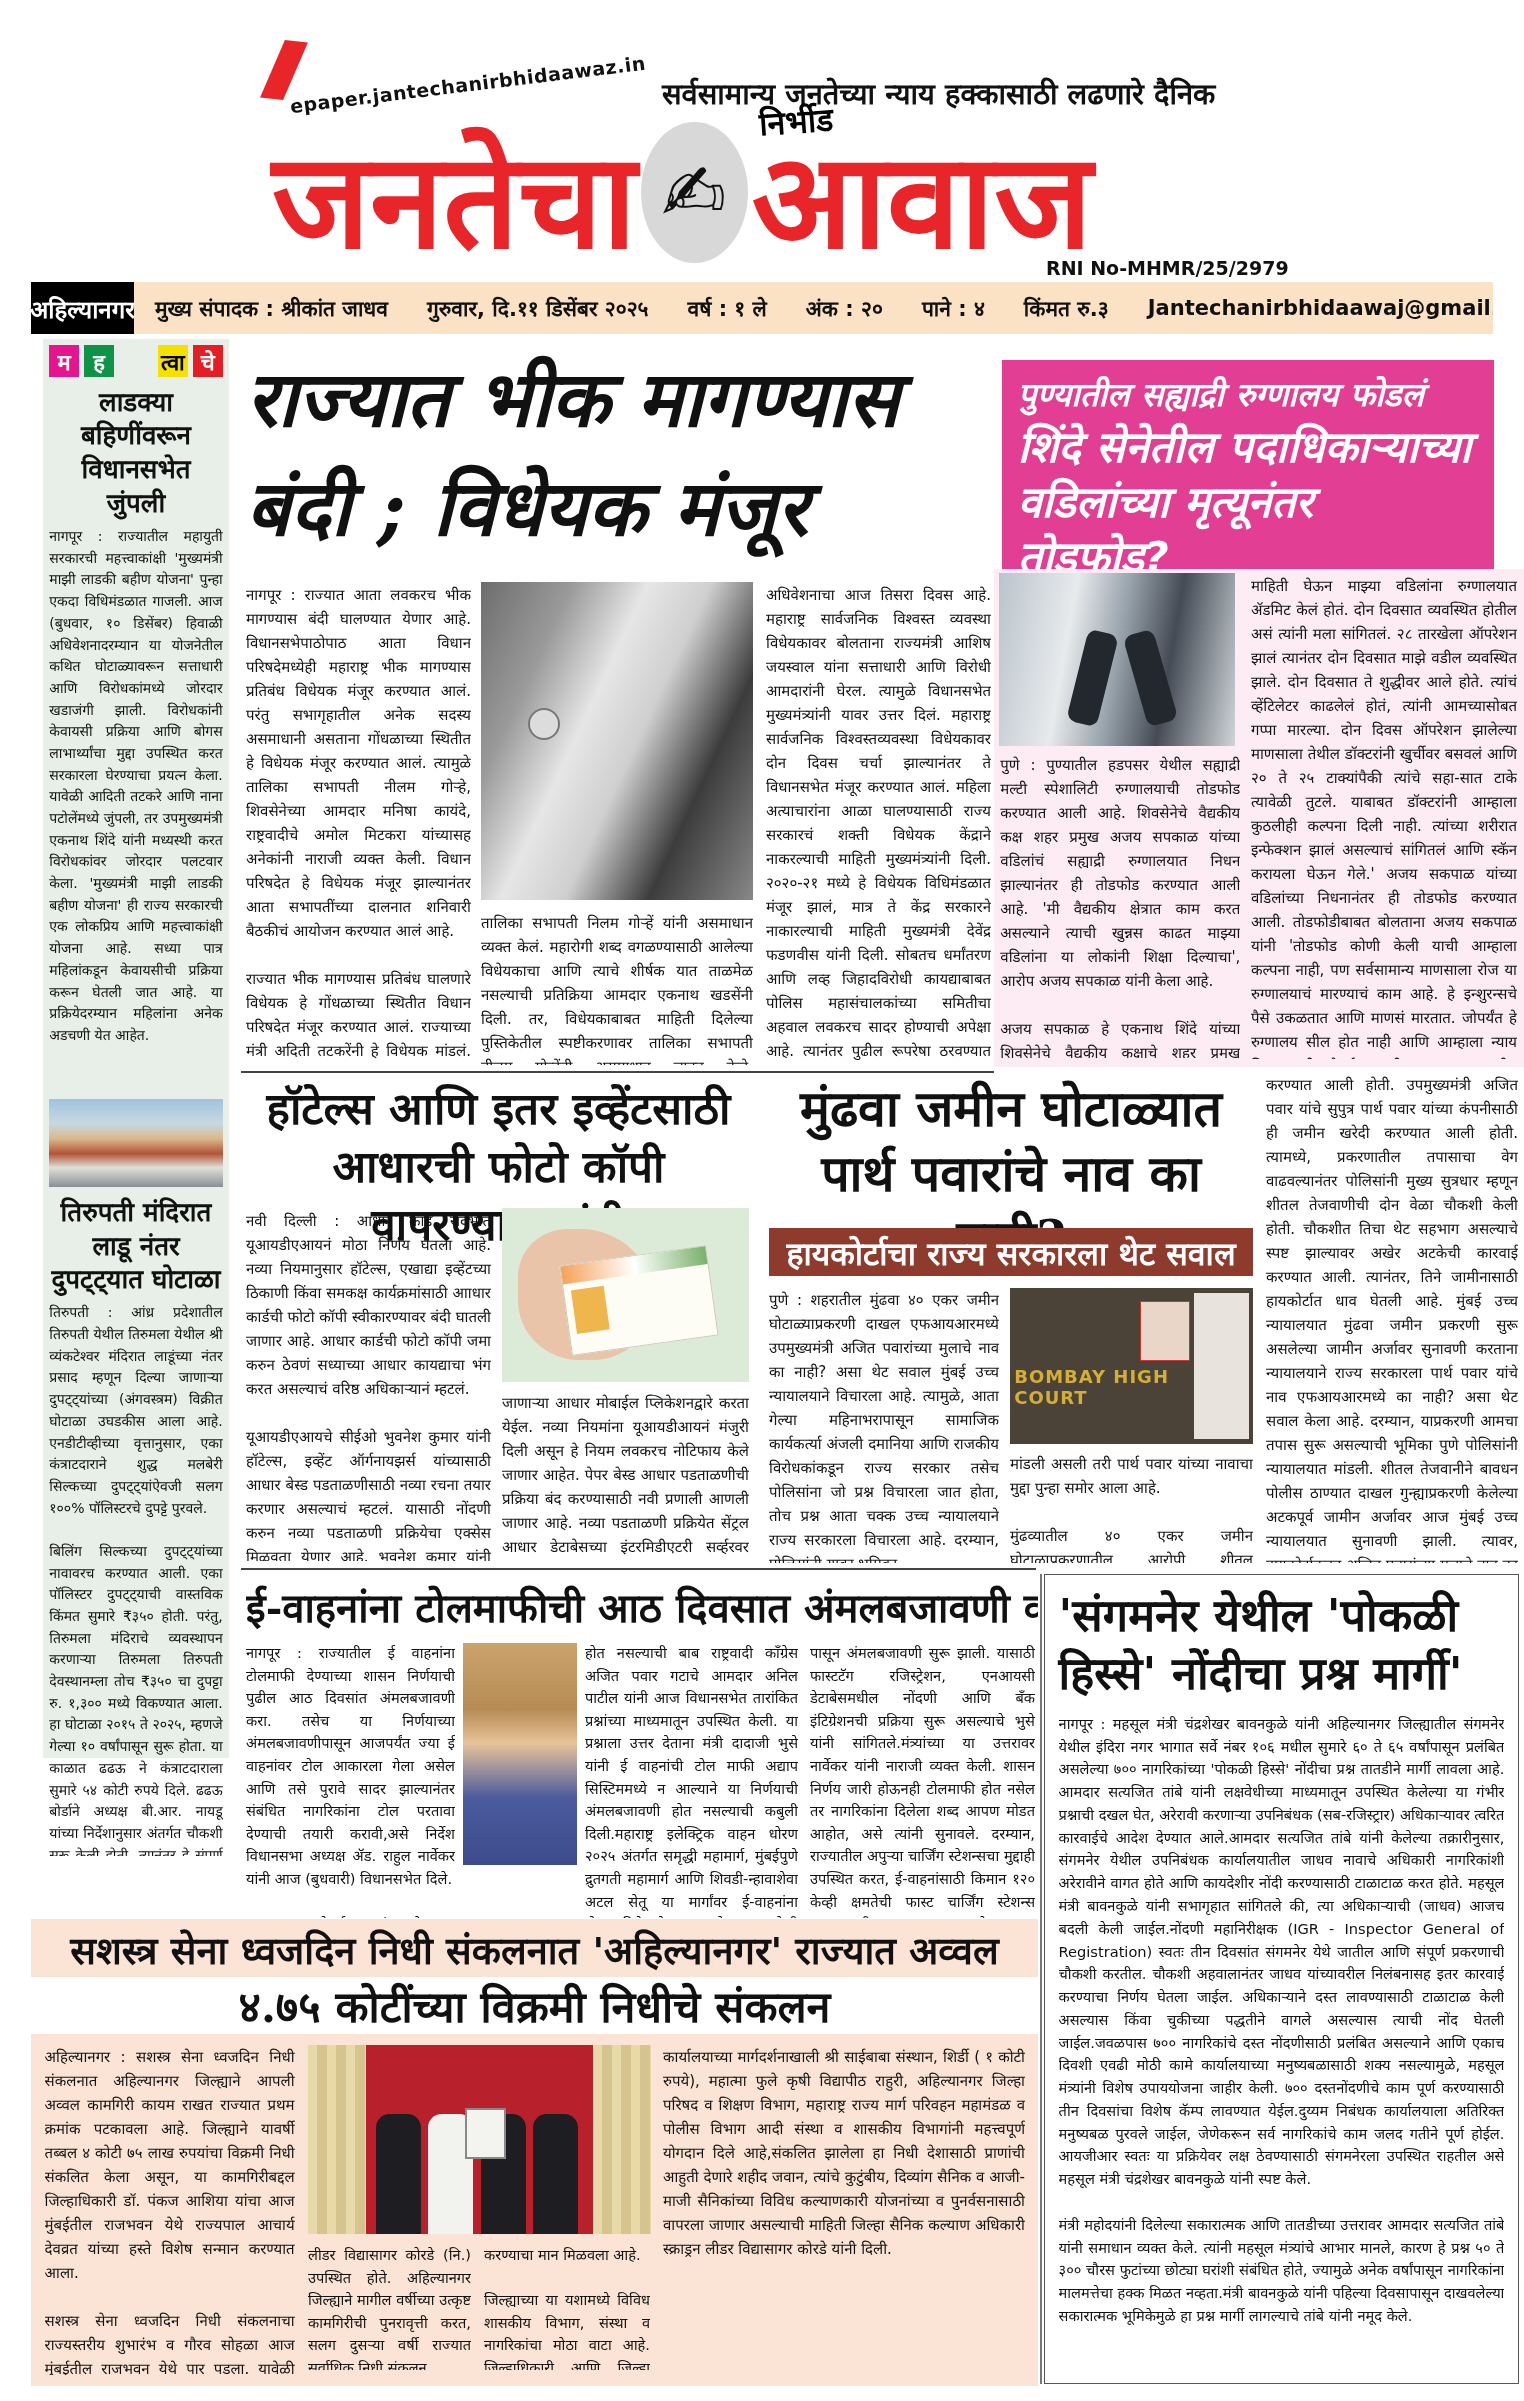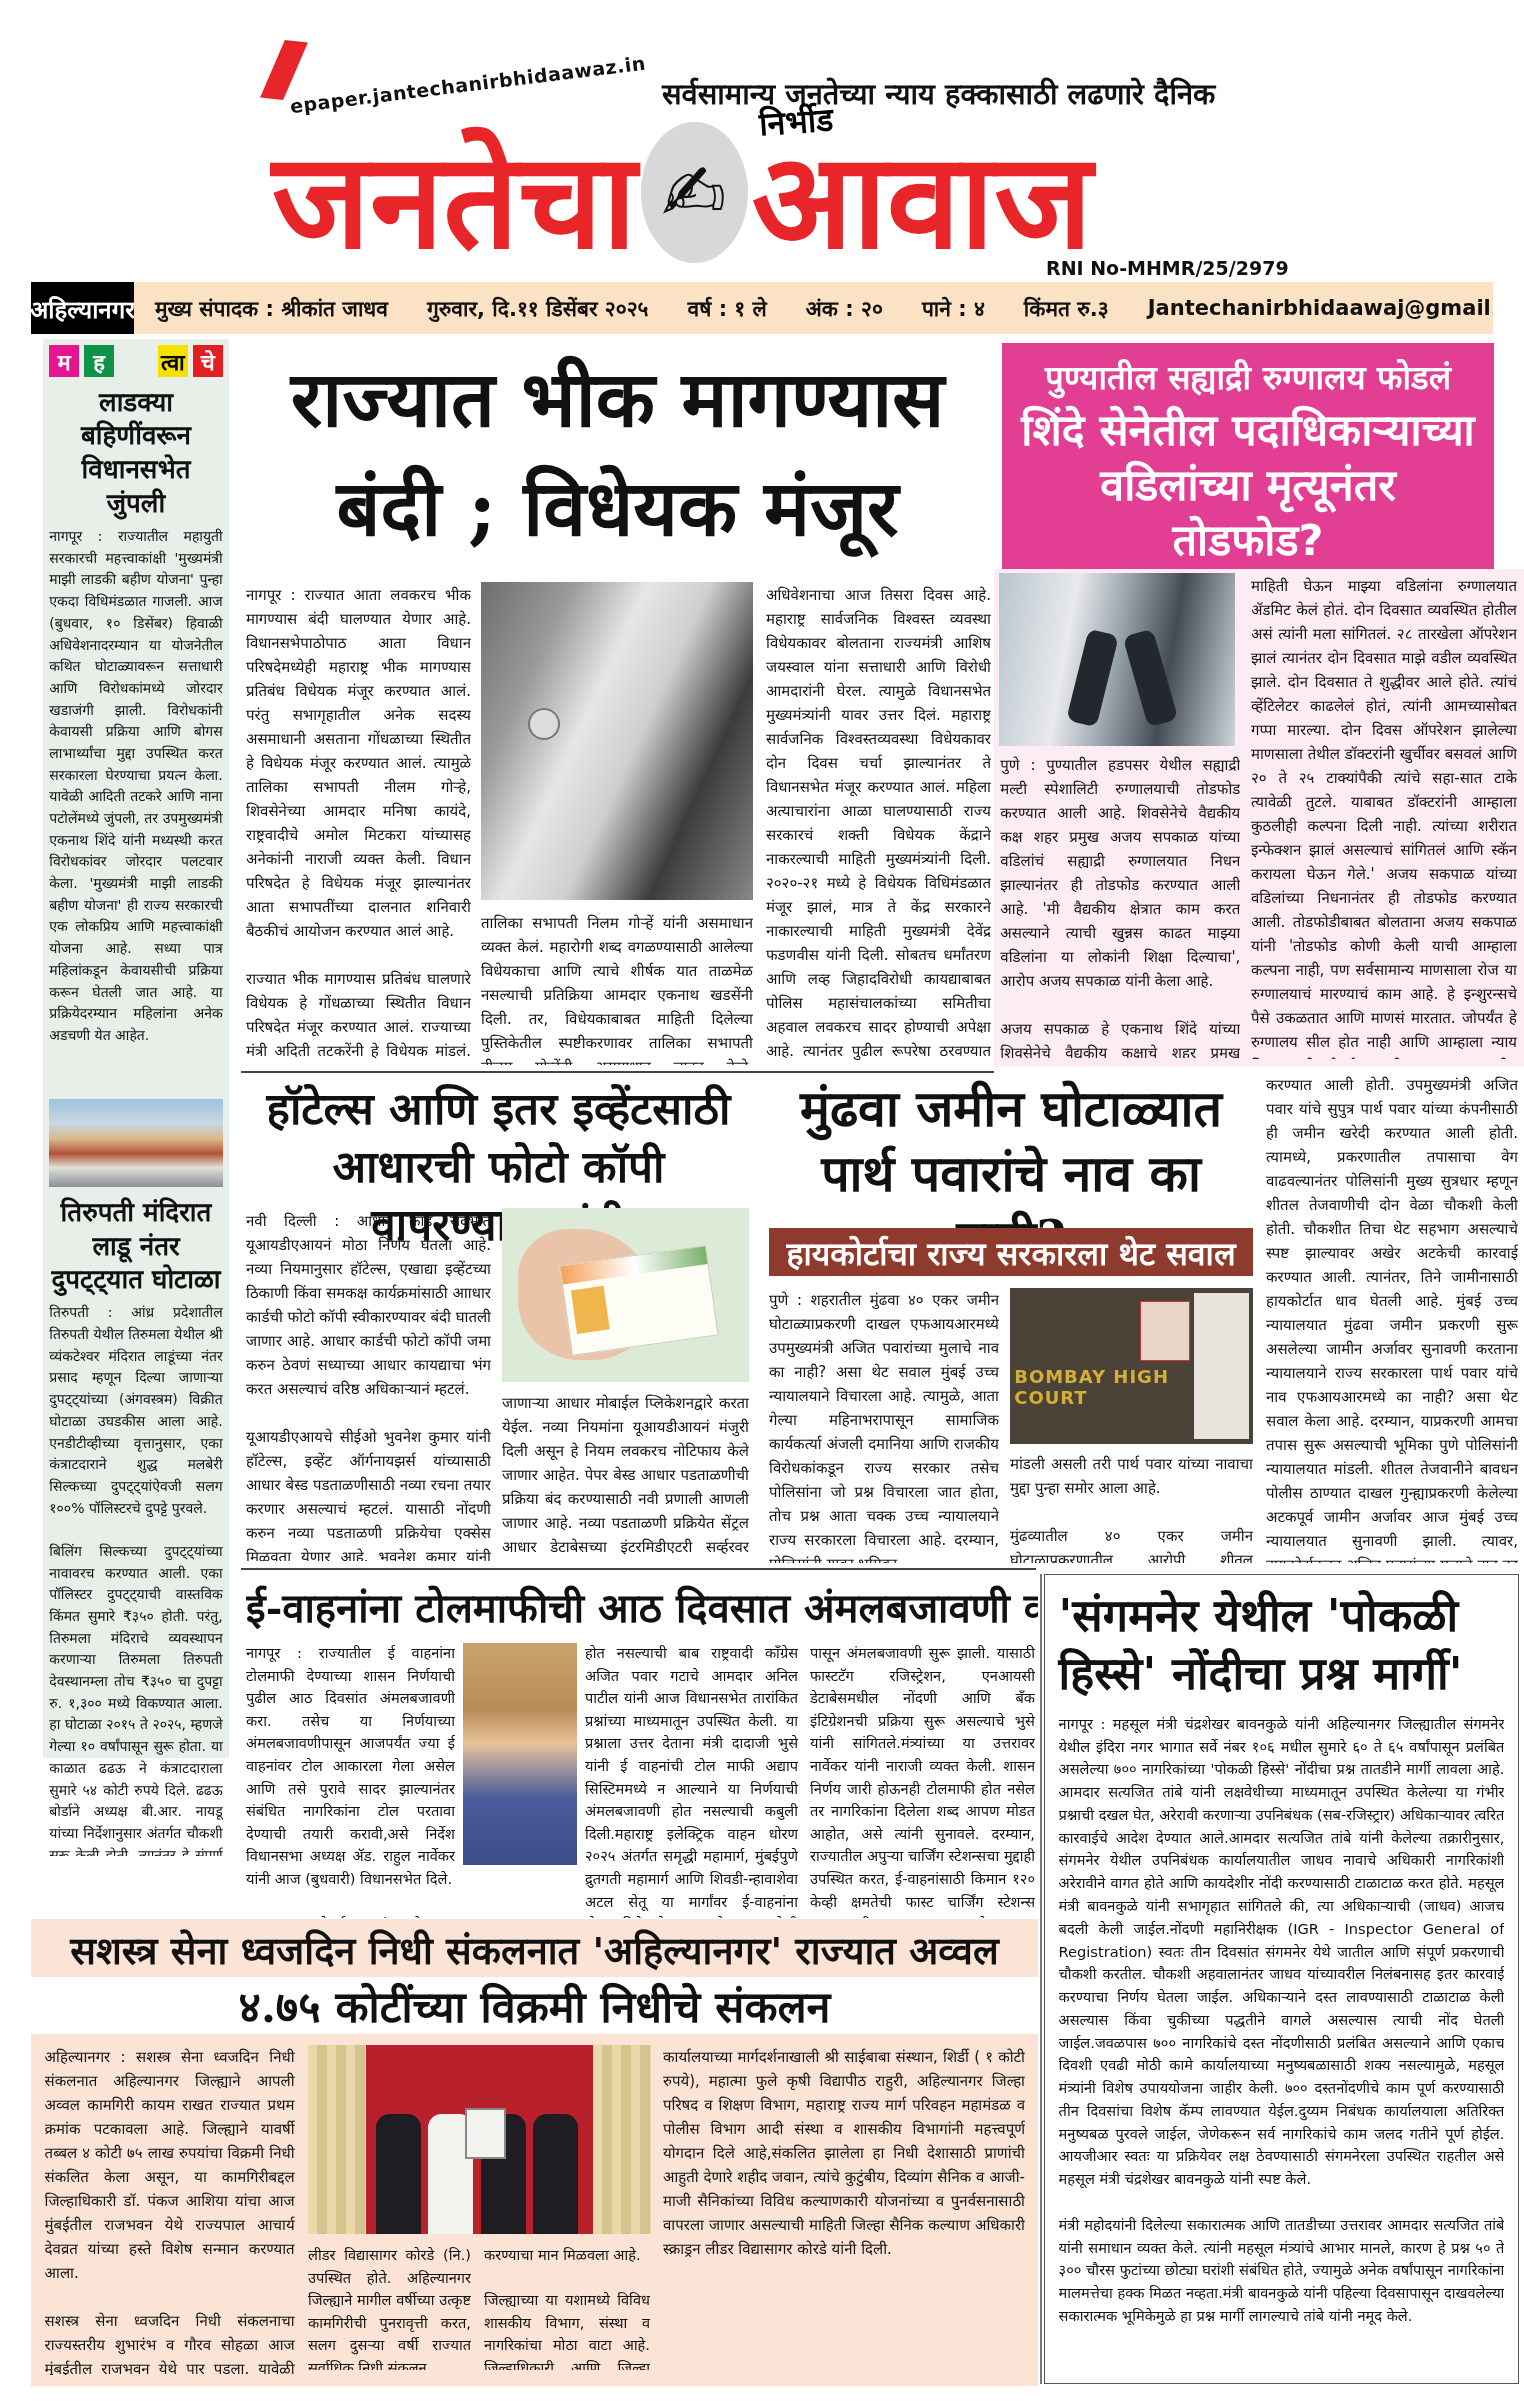--- a/index.html
+++ b/index.html
@@ -1,20 +1,20 @@
 <!DOCTYPE html>
 <html style="font-size:8.4px"><head>
 <meta charset="utf-8">
 <style>
   html,body{margin:0;padding:0;background:#bbb;}
   #page{position:relative;width:1525px;height:2401px;background:#ffffff;overflow:hidden;
         font-family:"DejaVu Sans",sans-serif;color:#111;}
   .abs{position:absolute;}
   .jt{text-align:justify;white-space:pre-line;overflow:hidden;}
-  .ctr{text-align:center;}
+  .ctr{text-align:left;font-style:italic;}
   
   .red-mark{left:272px;top:41px;width:24px;height:58px;background:#e8262a;
             transform:skewX(-18deg) rotate(6deg);}
   .epaper{left:289px;top:78px;width:282px;font-size:19px;font-weight:bold;
           transform:rotate(-7deg);letter-spacing:0.5px;}
   .tagline{left:662px;top:73px;width:586px;font-size:29px;font-weight:bold;}
   .masthead{left:272px;top:111px;width:957px;height:152px;display:flex;align-items:flex-end;}
   .mh-red{font-size:132px;line-height:.95;font-weight:bold;color:#e8262a;
           font-family:"DejaVu Serif",serif;}
   .fist{width:107px;height:141px;border-radius:50%;background:#d8d8d8;display:flex;
@@ -42,21 +42,21 @@
   .photo-tirupati{width:100%;height:88px;margin:8.4px 0 5.2px;
      background:linear-gradient(180deg,#9fc3de 0%,#c8d8e2 28%,#d9b98a 45%,#b3543a 62%,#e0e0d8 78%,#8a8f96 100%);}
   
   .main-headline{left:246px;top:345px;width:743px;font-size:77px;line-height:1.42;
      font-weight:bold;font-family:"DejaVu Serif",serif;}
   .photo-beggar{left:481px;top:582px;width:272px;height:318px;
      background:linear-gradient(115deg,#6d6d6d 0%,#9a9a9a 22%,#e6e6e6 40%,#cfcfcf 55%,#3c3c3c 75%,#888 100%);}
   .photo-beggar .coin{position:absolute;left:47px;top:126px;width:28px;height:28px;
      border-radius:50%;background:#dcdcdc;border:2.1px solid #777;}
   
-  .pinkbox{left:1002px;top:343px;width:492px;height:226px;background:#e23f94;color:#fff;
+  .pinkbox{left:1002px;top:360px;width:492px;height:226px;background:#e23f94;color:#fff;
      box-sizing:border-box;padding:13.6px 15.7px;}
   .pb-kicker{font-size:33px;font-weight:bold;line-height:1.25;}
   .pb-head{font-size:43px;font-weight:bold;line-height:1.28;margin-top:5.2px;}
   .pinkbg{left:994px;top:569px;width:531px;height:498px;background:#fdecf4;}
   .photo-vandal{left:5.2px;top:4.2px;width:236px;height:173px;
      background:linear-gradient(100deg,#b9c4cc 0%,#e8eaec 30%,#97a2ab 50%,#454b55 70%,#cfd6da 100%);}
   .photo-vandal .fig{position:absolute;left:78px;top:58px;width:31px;height:94px;
      background:#23272e;transform:rotate(14deg);border-radius:9.4px;}
   .photo-vandal .fig2{left:136px;transform:rotate(-16deg);}
   

